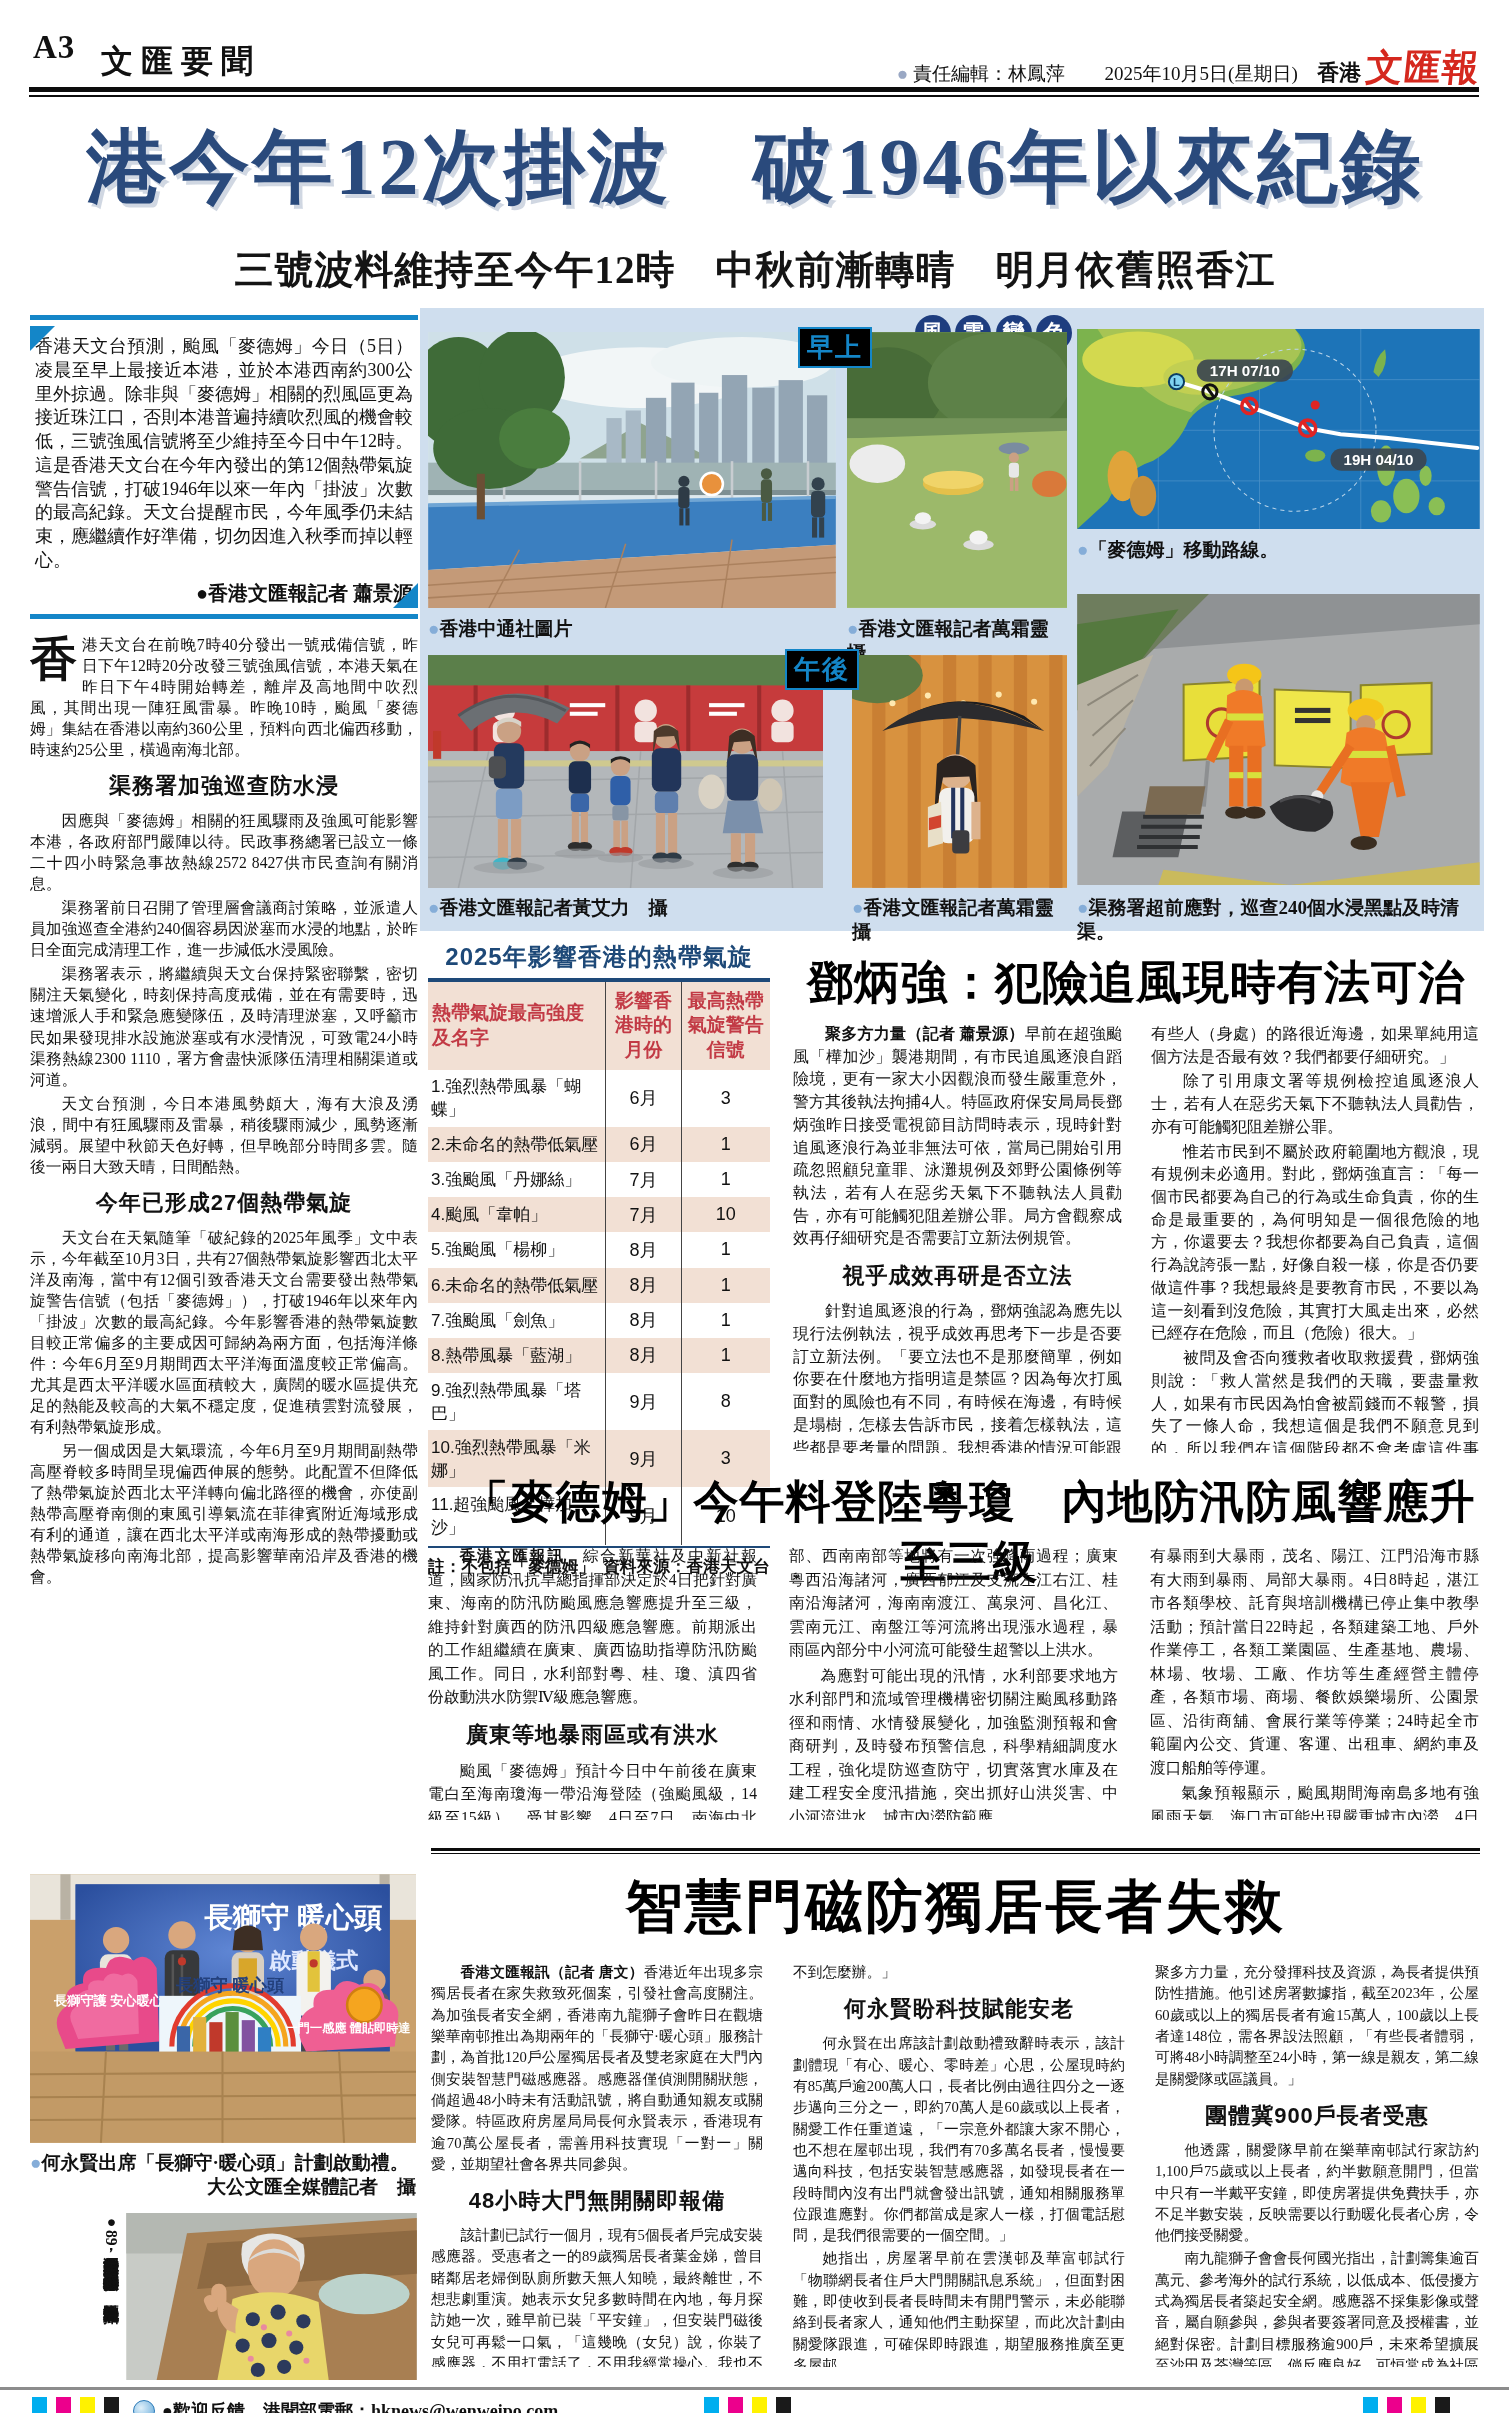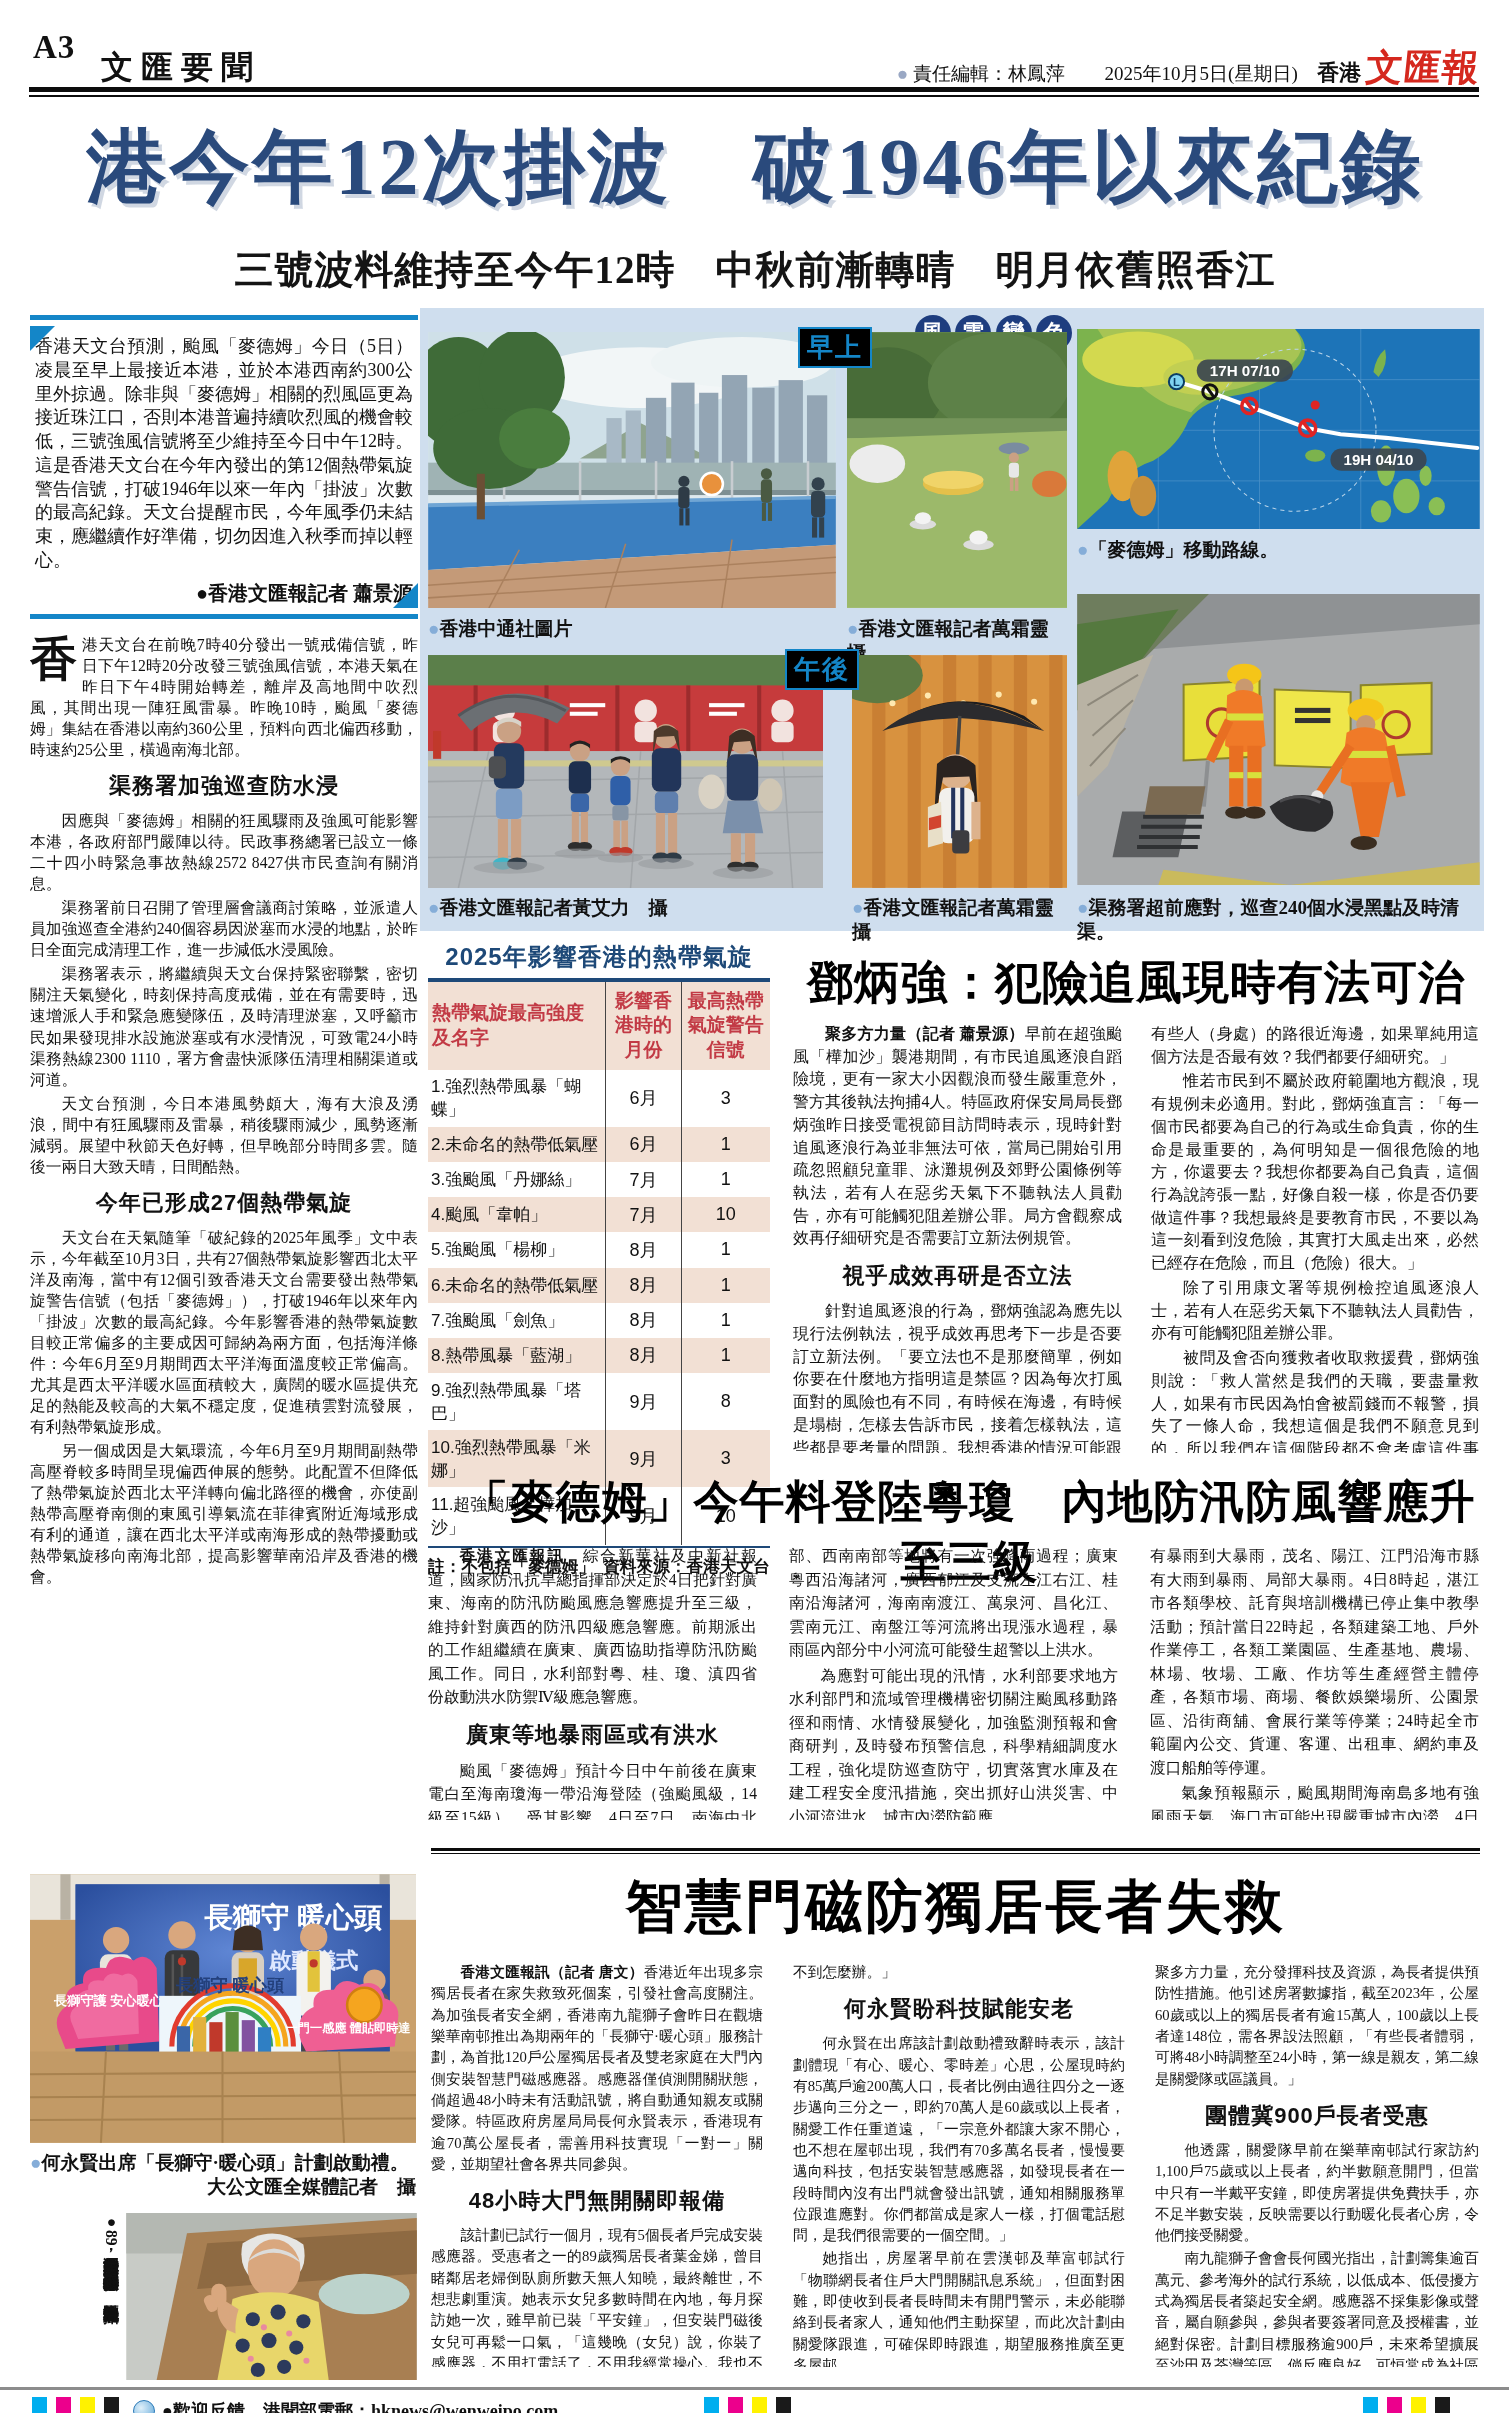--- a/index.html
+++ b/index.html
@@ -71,21 +71,21 @@
   svg text{font-family:"Liberation Sans","DejaVu Sans",sans-serif;}
 </style>
 </head>
 <body>
 
 <div class="page">
 
   <div class="abs" style="left:33px;top:29px;">
     <span class="edition">A3</span>
   </div>
-  <div class="abs section-title" style="left:101px;top:46px;">文匯要聞</div>
+  <div class="abs section-title" style="left:101px;top:40px;">文匯要聞</div>
   <div class="abs meta" style="top:43px;right:30px;text-align:right;">
     <span class="dot">●</span>
     <span>責任編輯：林鳳萍</span>
     <span style="display:inline-block;width:30px;"></span>
     <span>2025年10月5日(星期日)</span>
     <span style="display:inline-block;width:10px;"></span>
     <span class="hk">香港</span>
     <span class="brand">文匯報</span>
   </div>
   <div class="abs rule-thick" style="left:29px;top:87px;width:1450px;height:4.6px;"></div>
@@ -549,22 +549,22 @@
   </div>
 
   <div class="abs art-headline" style="left:793px;top:952px;width:686px;font-size:46px;">鄧炳強：犯險追風現時有法可治</div>
   <div class="abs art-col a2" style="left:793px;top:1023px;width:329px;height:430px;">
     <p><span class="lead-in">聚多方力量（記者 蕭景源）</span><span>早前在超強颱風「樺加沙」襲港期間，有市民追風逐浪自蹈險境，更有一家大小因觀浪而發生嚴重意外，警方其後執法拘捕4人。特區政府保安局局長鄧炳強昨日接受電視節目訪問時表示，現時針對追風逐浪行為並非無法可依，當局已開始引用疏忽照顧兒童罪、泳灘規例及郊野公園條例等執法，若有人在惡劣天氣下不聽執法人員勸告，亦有可能觸犯阻差辦公罪。局方會觀察成效再仔細研究是否需要訂立新法例規管。</span></p>
     <div class="colhead">視乎成效再研是否立法</div>
     <p>針對追風逐浪的行為，鄧炳強認為應先以現行法例執法，視乎成效再思考下一步是否要訂立新法例。「要立法也不是那麼簡單，例如你要在什麼地方指明這是禁區？因為每次打風面對的風險也有不同，有時候在海邊，有時候是塌樹，怎樣去告訴市民，接着怎樣執法，這些都是要考量的問題。我想香港的情況可能跟很多地方不一樣，</p>
   </div>
   <div class="abs art-col a2" style="left:1151px;top:1023px;width:328px;height:430px;">
     <p class="cont">有些人（身處）的路很近海邊，如果單純用這個方法是否最有效？我們都要仔細研究。」</p>
+    <p>除了引用康文署等規例檢控追風逐浪人士，若有人在惡劣天氣下不聽執法人員勸告，亦有可能觸犯阻差辦公罪。</p>
     <p>惟若市民到不屬於政府範圍地方觀浪，現有規例未必適用。對此，鄧炳強直言：「每一個市民都要為自己的行為或生命負責，你的生命是最重要的，為何明知是一個很危險的地方，你還要去？我想你都要為自己負責，這個行為說誇張一點，好像自殺一樣，你是否仍要做這件事？我想最終是要教育市民，不要以為這一刻看到沒危險，其實打大風走出來，必然已經存在危險，而且（危險）很大。」</p>
-    <p>除了引用康文署等規例檢控追風逐浪人士，若有人在惡劣天氣下不聽執法人員勸告，亦有可能觸犯阻差辦公罪。</p>
     <p>被問及會否向獲救者收取救援費，鄧炳強則說：「救人當然是我們的天職，要盡量救人，如果有市民因為怕會被罰錢而不報警，損失了一條人命，我想這個是我們不願意見到的，所以我們在這個階段都不會考慮這件事情。」</p>
   </div>
 
   <div class="abs art-headline" style="left:444px;top:1472px;width:1051px;font-size:45px;">「麥德姆」今午料登陸粵瓊　內地防汛防風響應升至三級</div>
   <div class="abs art-col a3" style="left:428px;top:1544px;width:329px;height:276px;">
     <p><span class="lead-in">香港文匯報訊</span><span>　綜合新華社及中新社報道，國家防汛抗旱總指揮部決定於4日把針對廣東、海南的防汛防颱風應急響應提升至三級，維持針對廣西的防汛四級應急響應。前期派出的工作組繼續在廣東、廣西協助指導防汛防颱風工作。同日，水利部對粵、桂、瓊、滇四省份啟動洪水防禦Ⅳ級應急響應。</span></p>
     <div class="colhead">廣東等地暴雨區或有洪水</div>
     <p>颱風「麥德姆」預計今日中午前後在廣東電白至海南瓊海一帶沿海登陸（強颱風級，14級至15級）。受其影響，4日至7日，南海中北部、瓊州海峽、北</p>
   </div>
   <div class="abs art-col a3" style="left:789px;top:1544px;width:329px;height:276px;">

